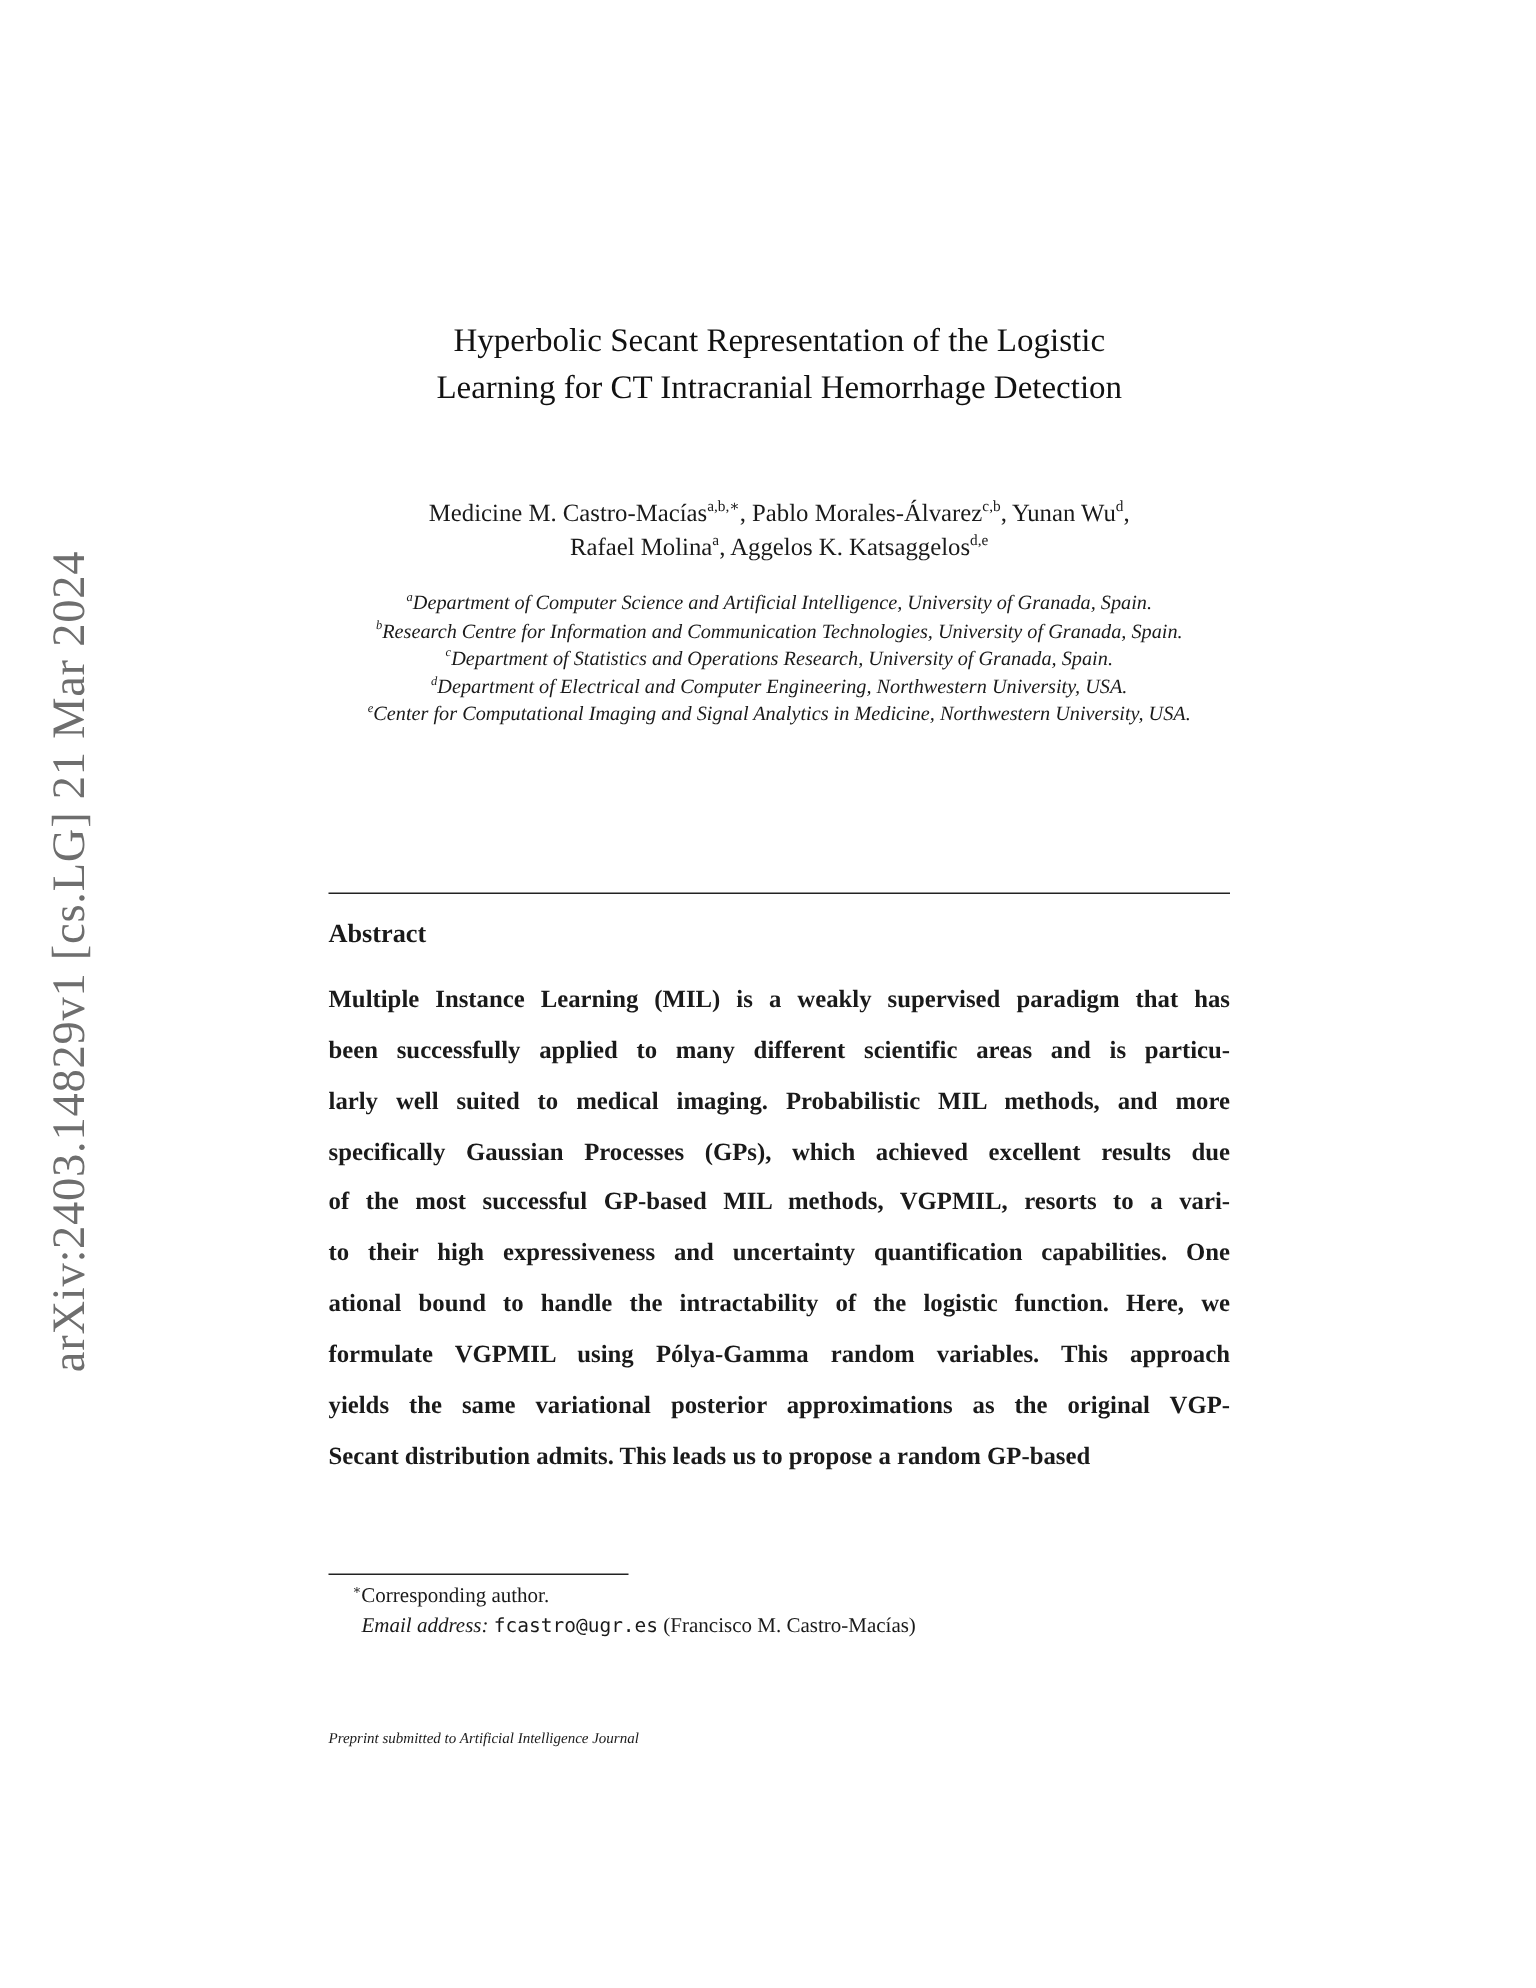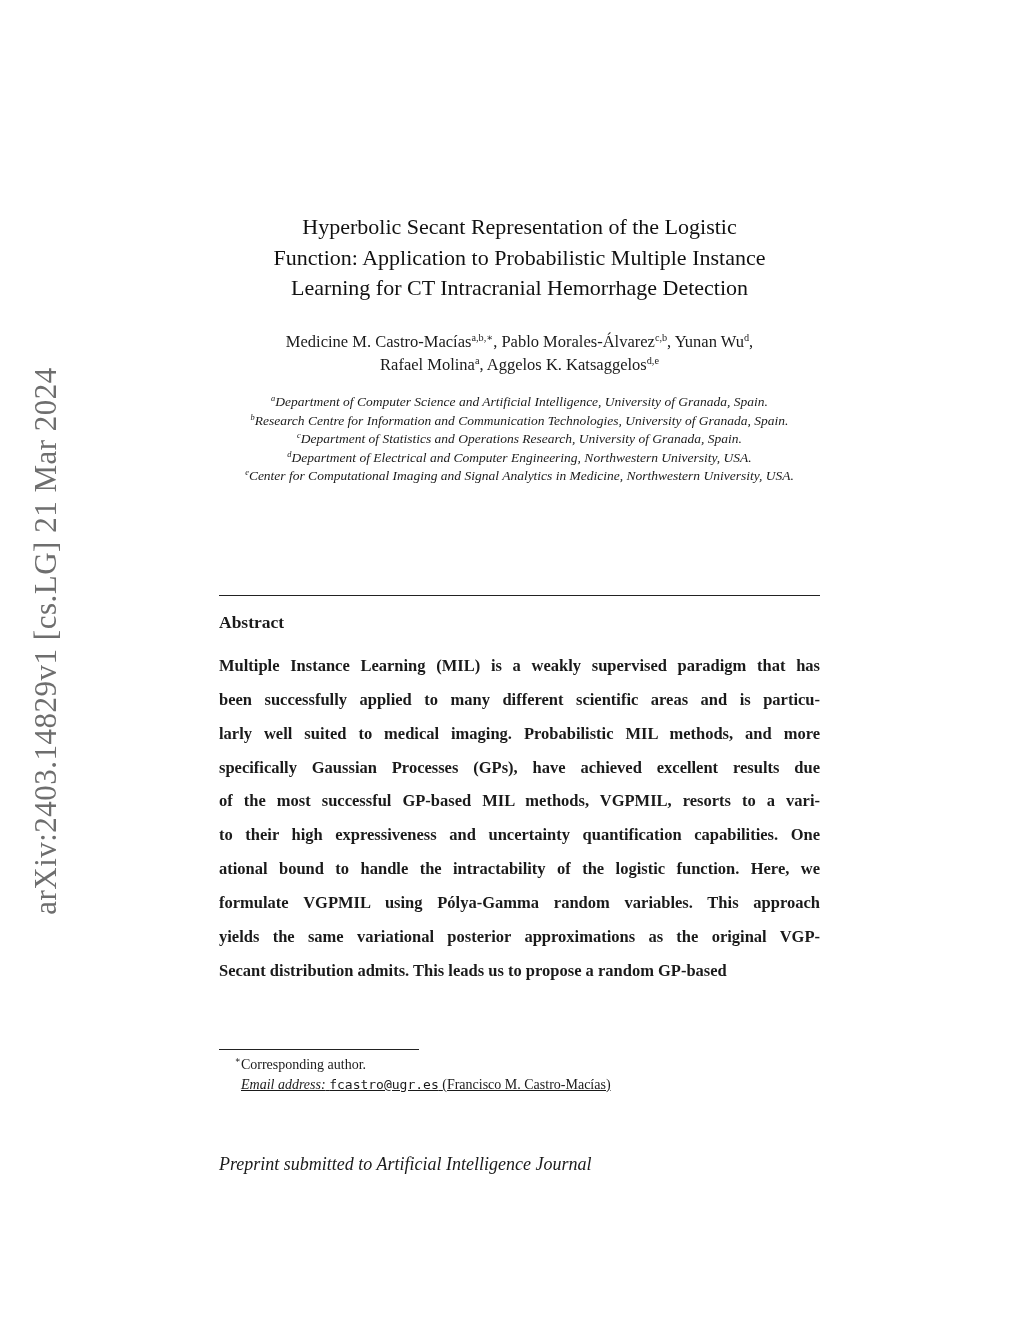--- a/index.html
+++ b/index.html
@@ -115,47 +115,46 @@
   }
   .footnote {
     position: absolute;
     top: 1055px;
     left: 0;
     width: 100%;
     font-size: 14px;
     line-height: 19.5px;
   }
   .footnote .fn-line1 { padding-left: 16px; }
-  .footnote .fn-line2 { padding-left: 22px; text-decoration: underline; }
+  .footnote .fn-line2 { padding-left: 22px; }
   .italic { font-style: italic; }
   .mono {
     font-family: "DejaVu Sans Mono", "Liberation Mono", monospace;
     font-size: 13px;
   }
   .submission-note {
     position: absolute;
     top: 1154px;
     left: 0;
     font-style: italic;
-    font-size: 18px;
+    font-size: 10px;
     text-align: center;
   }
 </style>
 </head>
 <body>
 
 <div class="page">
 
   <div class="arxiv-banner">arXiv:2403.14829v1  [cs.LG]  21 Mar 2024</div>
 
   <div class="content">
 
     <div class="title">
       <div>Hyperbolic Secant Representation of the Logistic</div>
-      <div>Function: Application to Probabilistic Multiple Instance</div>
       <div>Learning for CT Intracranial Hemorrhage Detection</div>
     </div>
 
     <div class="authors">
       <div><span>Medicine M. Castro-Macías</span><sup>a,b,∗</sup><span>, </span><span>Pablo Morales-Álvarez</span><sup>c,b</sup><span>, </span><span>Yunan Wu</span><sup>d</sup><span>,</span></div>
       <div><span>Rafael Molina</span><sup>a</sup><span>, </span><span>Aggelos K. Katsaggelos</span><sup>d,e</sup></div>
     </div>
 
     <div class="affiliations">
       <div><sup>a</sup><span>Department of Computer Science and Artificial Intelligence, University of Granada, Spain.</span></div>
@@ -166,21 +165,21 @@
     </div>
 
     <hr class="rule-abstract">
 
     <div class="abstract-heading">Abstract</div>
 
     <div class="abstract-body">
       <div class="aline">Multiple Instance Learning (MIL) is a weakly supervised paradigm that has</div>
       <div class="aline">been successfully applied to many different scientific areas and is particu-</div>
       <div class="aline">larly well suited to medical imaging. Probabilistic MIL methods, and more</div>
-      <div class="aline">specifically Gaussian Processes (GPs), have achieved excellent results due</div>
+      <div class="aline">specifically Gaussian Processes (GPs), which achieved excellent results due</div>
       <div class="aline">of the most successful GP-based MIL methods, VGPMIL, resorts to a vari-</div>
       <div class="aline">to their high expressiveness and uncertainty quantification capabilities. One</div>
       <div class="aline">ational bound to handle the intractability of the logistic function. Here, we</div>
       <div class="aline">formulate VGPMIL using Pólya-Gamma random variables. This approach</div>
       <div class="aline">yields the same variational posterior approximations as the original VGP-</div>
       <div class="aline last">Secant distribution admits. This leads us to propose a random GP-based</div>
     </div>
 
     <hr class="footnote-rule">
 

